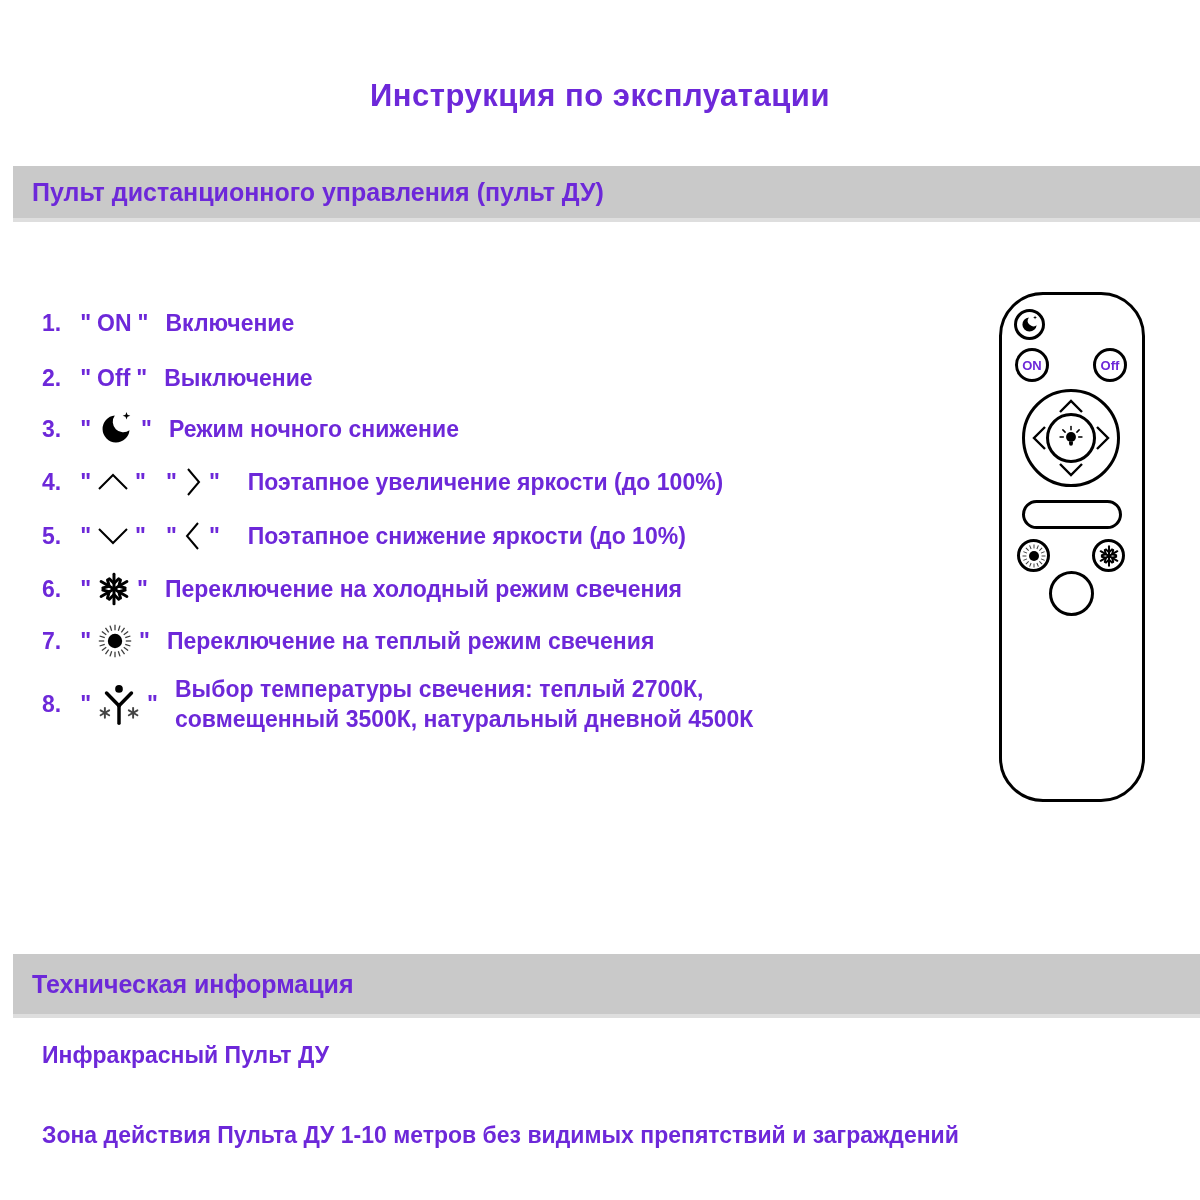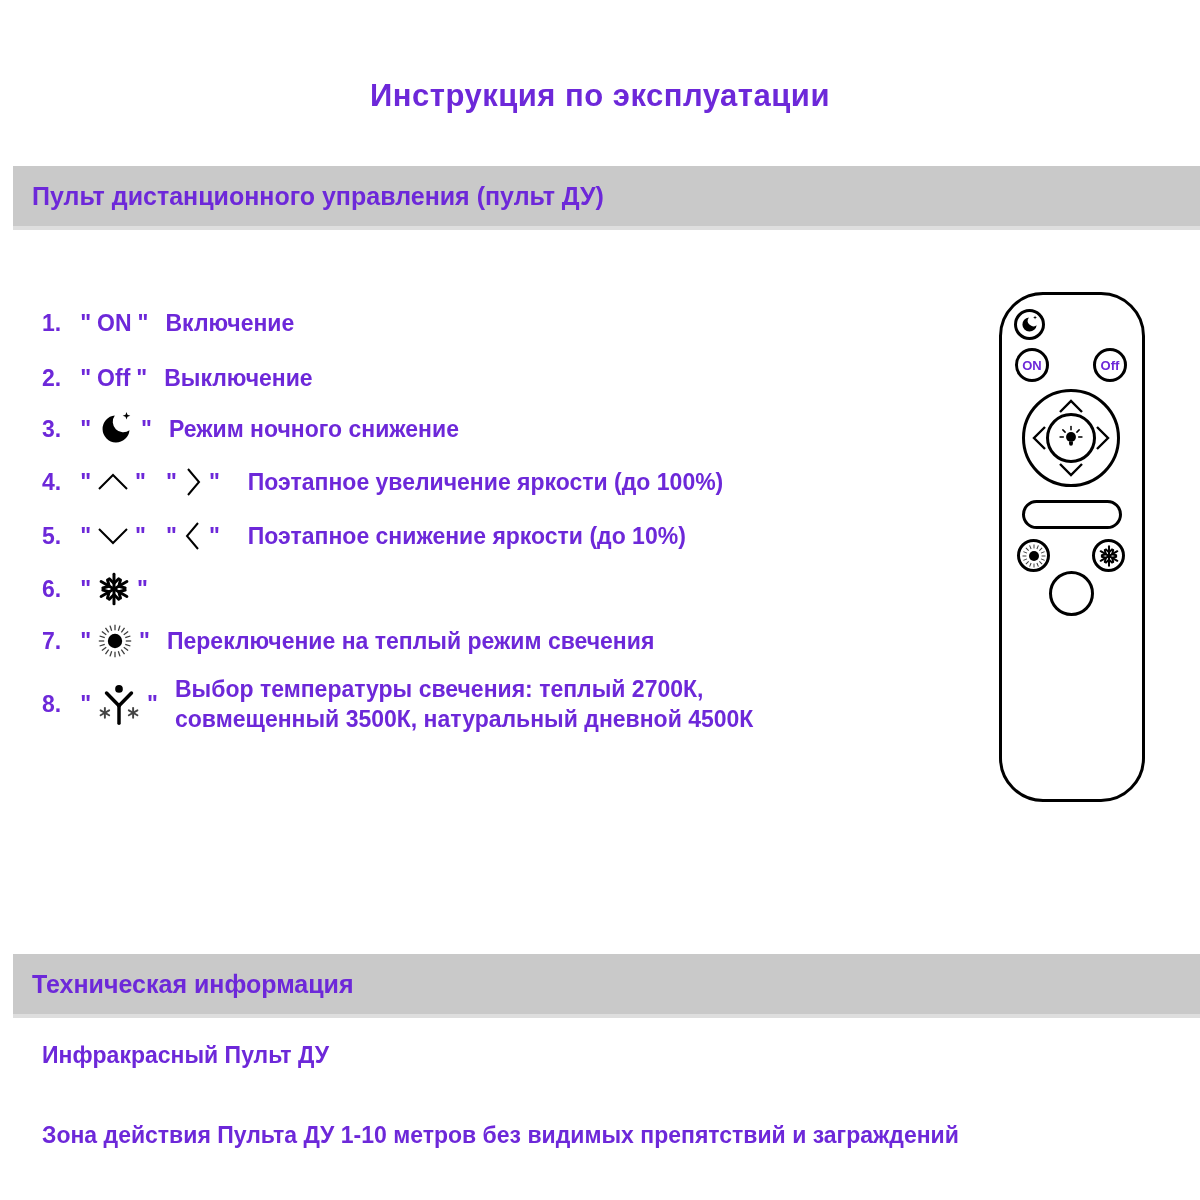--- a/index.html
+++ b/index.html
@@ -11,21 +11,21 @@
   .page-title {
     position:absolute; top:64px; left:0; width:100%;
     text-align:center; font-size:31px; font-weight:bold; letter-spacing:0.5px;
   }
   .section-bar {
     position:absolute; left:13px; right:0; background:#c9c9c9;
     border-bottom:4px solid #dedede;
     display:flex; align-items:center; padding-left:19px;
     font-size:25px; font-weight:bold;
   }
-  .bar-remote { top:152px; height:64px; }
+  .bar-remote { top:152px; height:56px; }
   .bar-tech   { top:940px; height:64px; }
 
   .item {
     position:absolute; left:42px; display:flex; align-items:center;
     font-size:23px; font-weight:bold; white-space:nowrap;
   }
   .item .num { margin-right:13px; }
   .item .q   { margin:0 6px; }
   .item .q2  { margin-left:14px; }
   .item .desc { margin-left:11px; }
@@ -159,20 +159,21 @@
             <polyline points="8.7,19.2 12,15.9 15.3,19.2"></polyline>
           </g>
         <g transform="rotate(120 12 12)">
             <line x1="12" y1="1.5" x2="12" y2="22.5"></line>
             <polyline points="8.7,4.8 12,8.1 15.3,4.8"></polyline>
             <polyline points="8.7,19.2 12,15.9 15.3,19.2"></polyline>
           </g>
       </svg>
     </span>
     <span class="q">"</span>
+    <span class="desc">Переключение на холодный режим свечения</span>
   </div>
 
   <div class="item" style="top:609px">
     <span class="num">7.</span>
     <span class="q">"</span>
     <span class="icon">
       <svg width="36" height="36" viewBox="0 0 24 24">
         <circle cx="12" cy="12" r="4.8" fill="#000"></circle>
         <g stroke="#3a3a3a" stroke-width="0.85">
           <line x1="12" y1="1.2" x2="12" y2="4.8"></line>

